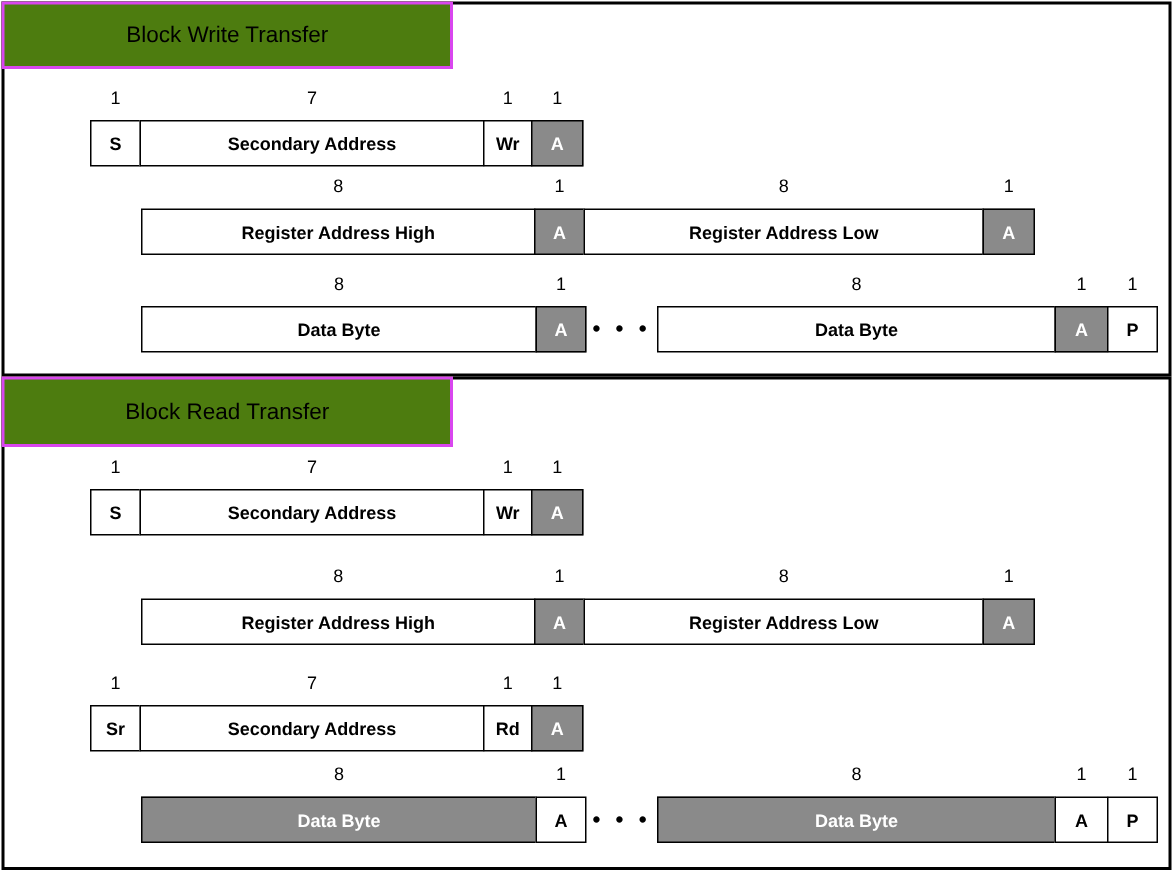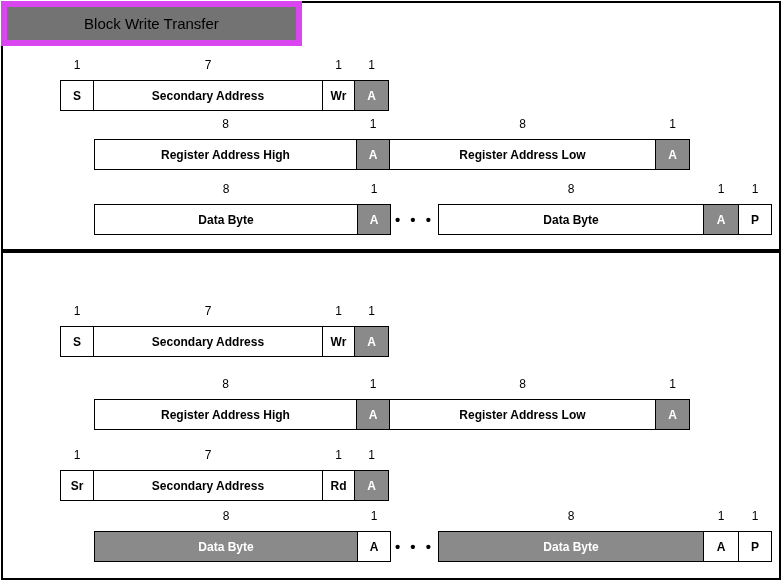--- a/index.html
+++ b/index.html
@@ -2,21 +2,21 @@
 <html><head>
 <meta charset="utf-8">
 <style>
   html,body{margin:0;padding:0;background:#ffffff;}
   .figure{
     position:relative;width:783px;height:581px;background:#ffffff;
     font-family:"Liberation Sans",sans-serif;color:#000;overflow:hidden;
   }
   .rect{position:absolute;border:2px solid #000;box-sizing:border-box;}
   .titlebox{
-    position:absolute;border:6px solid #d946ef;box-sizing:border-box;background:#737373;
+    position:absolute;border:2px solid #d946ef;box-sizing:border-box;background:#4d7c0f;
     display:flex;align-items:center;justify-content:center;
     font-size:15px;color:#000;z-index:2;
   }
   .group{position:absolute;display:flex;z-index:1;}
   .col{display:flex;flex-direction:column;}
   .col + .col{margin-left:-1px;}
   .bits{
     height:22px;display:flex;align-items:flex-start;justify-content:center;
     font-size:12px;line-height:14px;color:#000;
   }
@@ -35,20 +35,23 @@
 <body>
 
 <div class="figure">
 
   <div class="rect" style="left:1px;top:1px;width:780px;height:250px;"></div>
   <div class="rect" style="left:1px;top:251px;width:780px;height:329px;"></div>
 
   <div class="titlebox" style="left:1px;top:1px;width:301px;height:45px;">
     <span>Block Write Transfer</span>
   </div>
+  <div class="titlebox" style="left:1px;top:251px;width:301px;height:47px;">
+    <span>Block Read Transfer</span>
+  </div>
 
   <div class="group" style="left:60px;top:58px;">
     <div class="col" style="width:34px;">
       <div class="bits">1</div>
       <div class="cell">S</div>
     </div>
     <div class="col" style="width:230px;">
       <div class="bits">7</div>
       <div class="cell">Secondary Address</div>
     </div>

